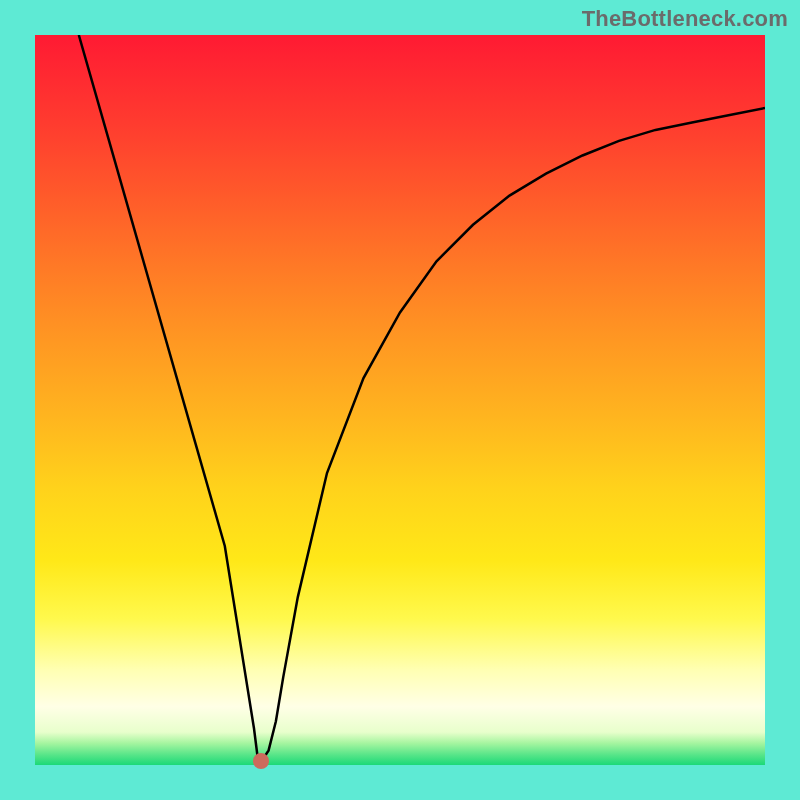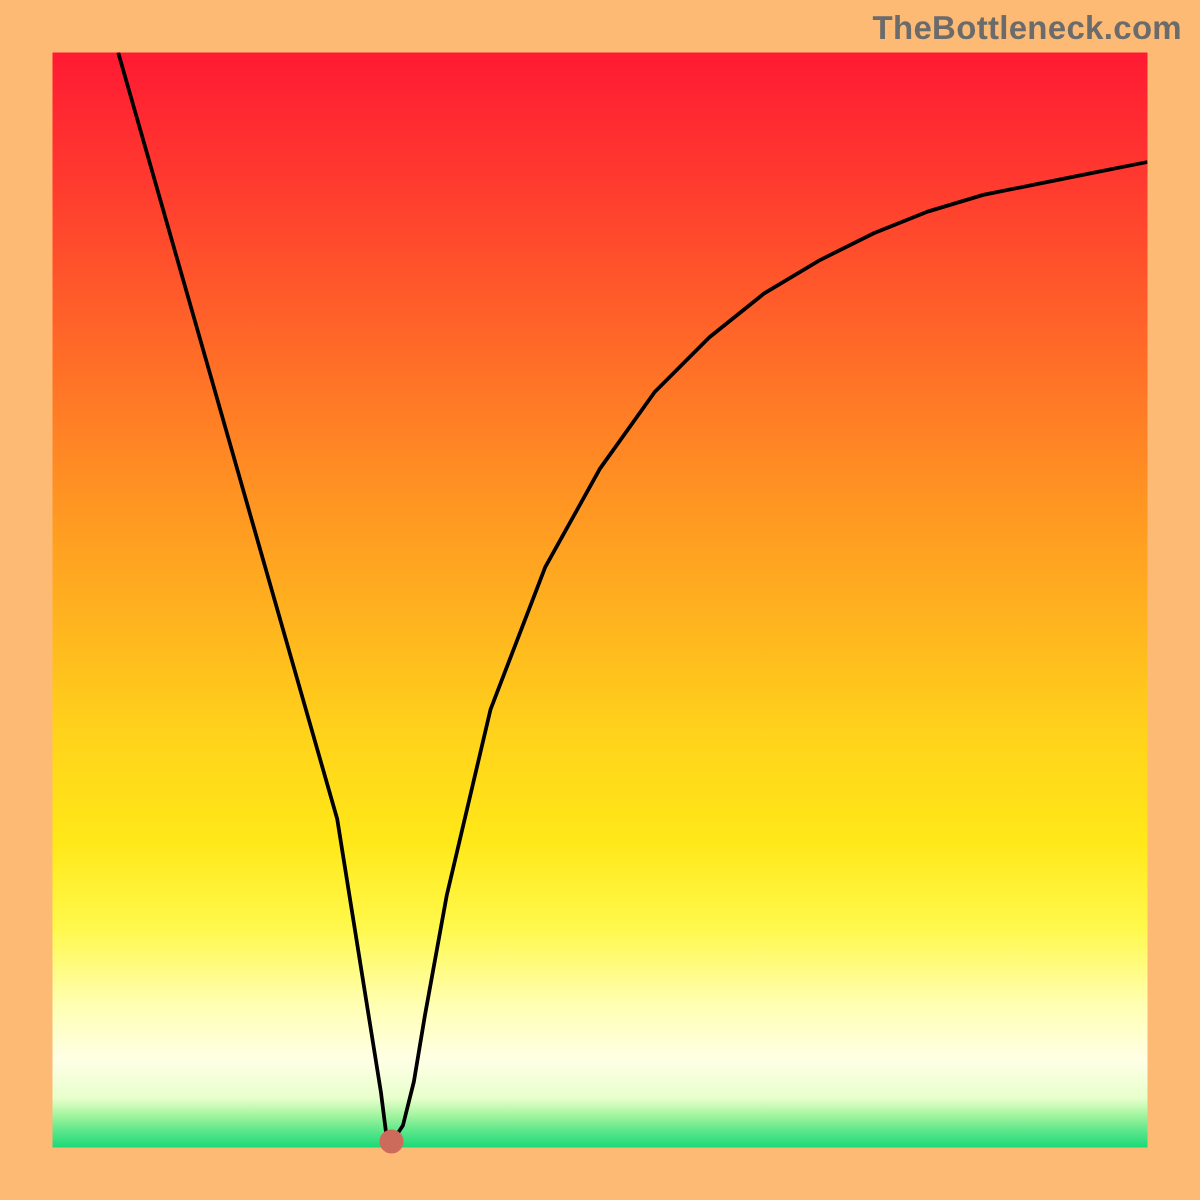--- a/index.html
+++ b/index.html
@@ -8,21 +8,21 @@
     width: 800px;
     height: 800px;
     background: #000;
     font-family: Arial, Helvetica, sans-serif;
     overflow: hidden;
   }
   .frame {
     position: relative;
     width: 800px;
     height: 800px;
-    background: #fdba74;
+    background: #5eead4;
   }
   .plot-area {
     position: absolute;
     left: 35px;
     top: 35px;
     width: 730px;
     height: 730px;
     
     background: linear-gradient(
       to bottom,

